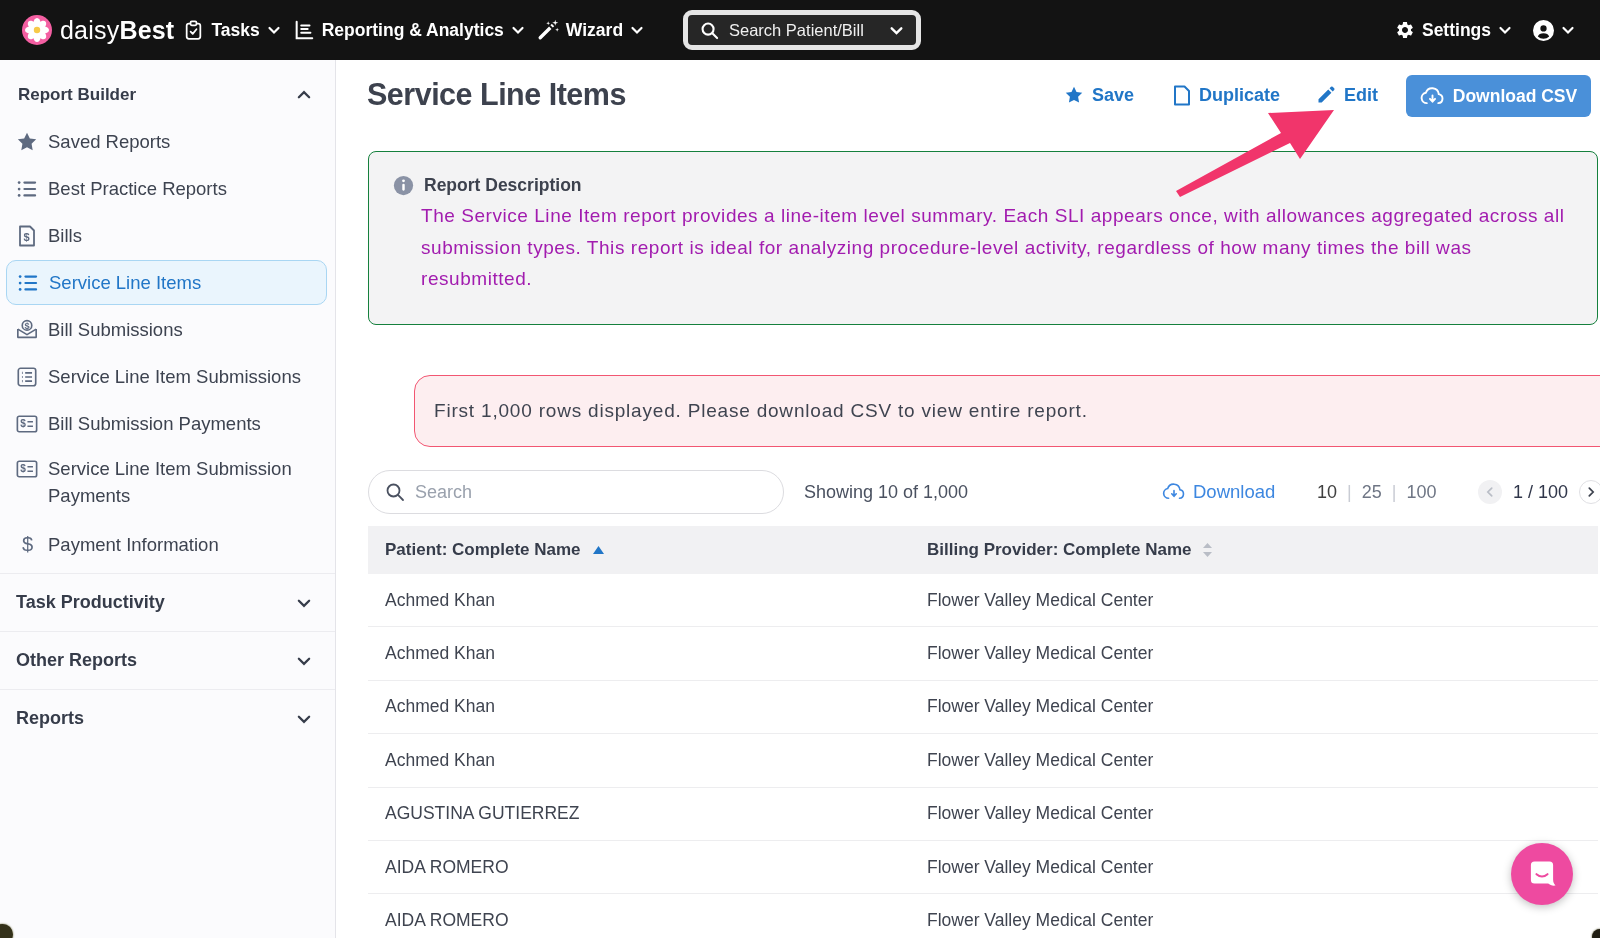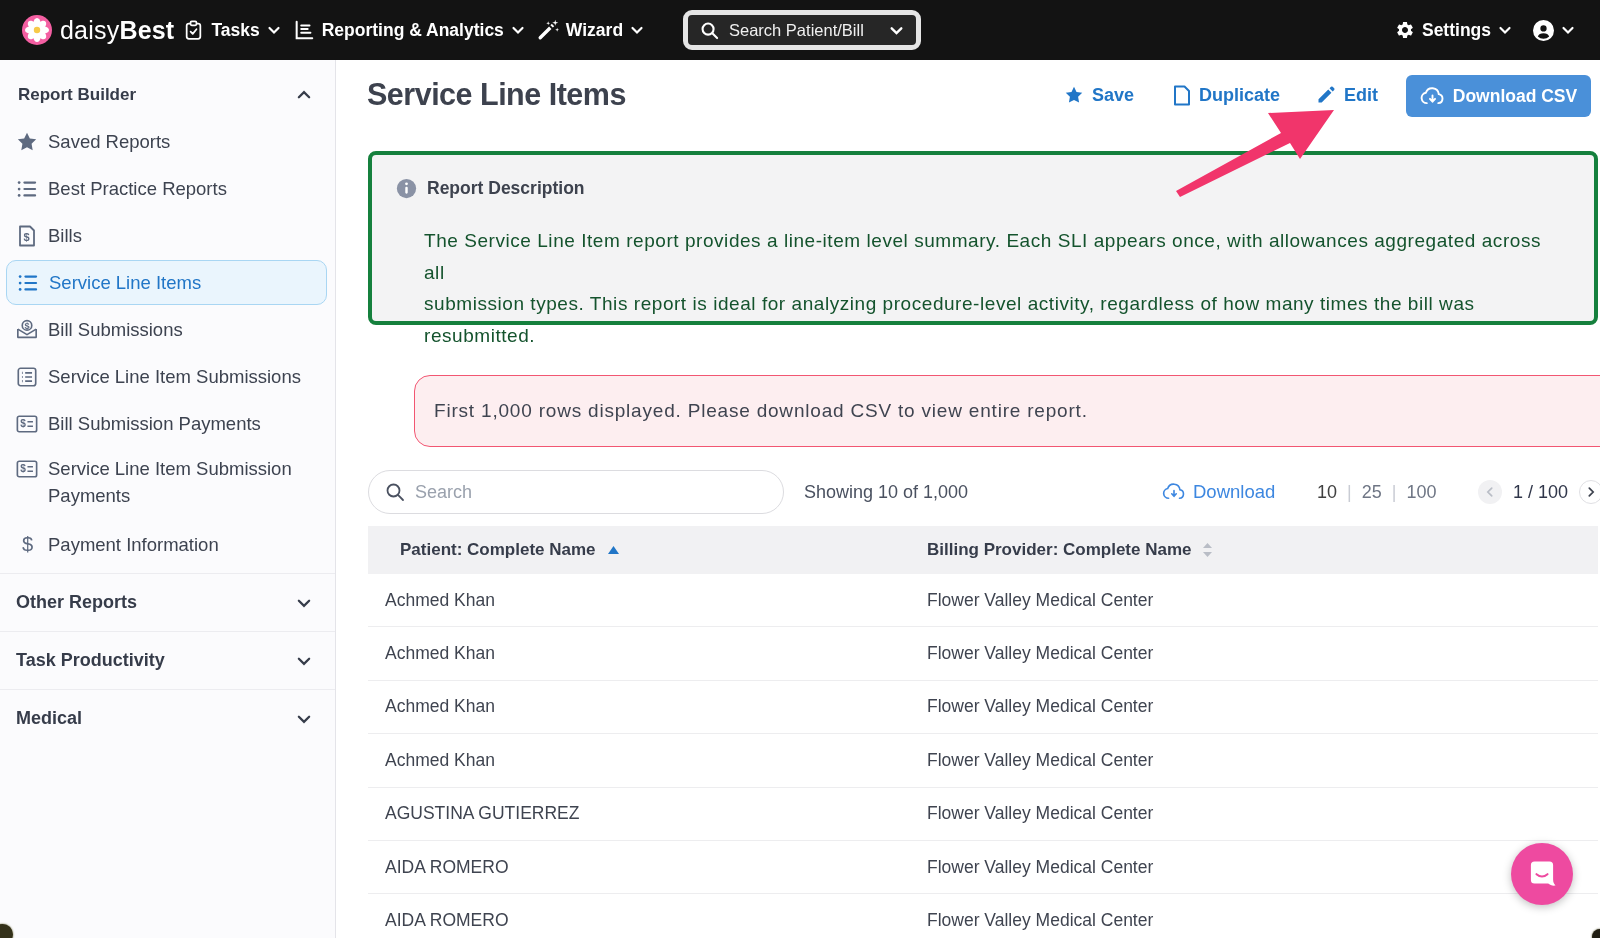--- a/index.html
+++ b/index.html
@@ -38,24 +38,24 @@
 
 .main { position:absolute; left:337px; top:60px; width:1263px; height:878px; background:#fff; }
 .h1row { position:absolute; left:30px; top:17px; right:10px; display:flex; align-items:center; }
 h1 { font-size:30.5px; color:#3d424e; letter-spacing:-0.5px; }
 .alink { position:absolute; top:14px; height:42px; display:flex; align-items:center; color:#2176c7; font-weight:bold; font-size:18px; }
 .alink svg { margin-right:8px; }
 .btn-csv { position:absolute; left:1069px; top:15px; width:185px; display:flex; align-items:center; justify-content:center;
   background:#4a90d9; color:#fff; font-weight:bold; font-size:17.5px; height:42px; border-radius:6px; }
 .btn-csv svg { margin-right:8px; }
 .descbox { position:absolute; left:31px; top:91px; width:1230px; height:174px; background:#f3f3f4;
-  border:4px solid #15803d; border-radius:8px; padding:23px 30px 0 24px; }
+  border:1px solid #15803d; border-radius:8px; padding:23px 30px 0 24px; }
 .desc-h { display:flex; align-items:center; font-size:17.5px; font-weight:bold; color:#3d424e; }
 .desc-h svg { margin-right:10px; }
-.desc-p { margin-top:26px; margin-left:28px; font-size:19px; color:#14532d; line-height:31.5px; letter-spacing:.55px; }
+.desc-p { margin-top:4px; margin-left:28px; font-size:19px; color:#a21caf; line-height:31.5px; letter-spacing:.55px; }
 .alert { position:absolute; left:31px; top:315px; width:1230px; height:72px; background:#fdeef0;
   border:1.5px solid #f25672; border-radius:16px; display:flex; align-items:center; padding-left:19px;
   font-size:19px; letter-spacing:.8px; color:#3f4450;margin-left:46px; }
 .toolbar { position:absolute; left:31px; top:410px; width:1260px; height:44px; display:flex; align-items:center; }
 .tsearch { width:416px; height:44px; border:1px solid #dcdce0; border-radius:22px; display:flex;
   align-items:center; padding:0 16px; background:#fff; }
 .tsearch .ph { color:#9aa1ad; font-size:18px; margin-left:10px; }
 .showing { margin-left:20px; color:#4a5160; font-size:18px; }
 .dl { display:flex; align-items:center; color:#3d87e0; font-size:18.5px; position:absolute; left:794px; }
 .dl svg { margin-right:7px; }
@@ -64,21 +64,21 @@
 .sizes .sep { color:#c9ccd4; margin:0 10px; }
 .pager { position:absolute; left:1110px; display:flex; align-items:center; }
 .pgbtn { width:24px; height:24px; border-radius:50%; display:flex; align-items:center; justify-content:center; }
 .pgbtn.dis { background:#f1f1f3; color:#b9bdc6; }
 .pgbtn.en { background:#fff; border:1px solid #e0e0e4; color:#3d424e; }
 .pager .cur { margin:16px 11px; color:#30364a; font-size:18px; white-space:nowrap; }
 
 .tbl { position:absolute; left:31px; top:466px; width:1230px; }
 .thead { height:48px; background:#f1f1f3; display:flex; align-items:center; font-weight:bold;
   color:#363c4a; font-size:17px; }
-.th1 { padding-left:17px; display:flex; align-items:center;margin-left:15px; }
+.th1 { padding-left:17px; display:flex; align-items:center; }
 .th2 { position:absolute; left:559px; display:flex; align-items:center; }
 .trow { height:53.4px; border-bottom:1px solid #ededef; display:flex; align-items:center;
   font-size:17.5px; color:#3f4450; }
 .td1 { padding-left:17px; }
 .td2 { position:absolute; left:559px; }
 
 .arrow-svg { position:absolute; left:1160px; top:95px; pointer-events:none; }
 .chatbtn { position:absolute; left:1511px; top:843px; width:62px; height:62px; border-radius:50%;
   background:#ee4aa0; display:flex; align-items:center; justify-content:center;
   box-shadow:0 2px 8px rgba(0,0,0,.25); }
@@ -243,33 +243,33 @@
         <span class="txtwrap">Service Line Item Submission<br>Payments</span>
       </div>
     <div class="sb-item"><span class="ic">
           <svg width="22" height="22" viewBox="0 0 24 24" fill="none" stroke="#5e6a80" stroke-width="2">
             <text x="6.5" y="19" font-size="22" fill="#5e6a80" stroke="none">$</text>
           </svg>
         </span>Payment Information</div>
   </div>
   <div style="height:5px;"></div>
   <div class="sb-sec">
+      <span>Task Productivity</span>
+    <svg width="16" height="16" viewBox="0 0 14 14" fill="none" stroke="#363c4a" stroke-width="2" stroke-linecap="round">
+        <path d="M2.5 5 L7 9.5 L11.5 5"></path>
+      </svg>
+  </div>
+  <div class="sb-sec">
       <span>Other Reports</span>
     <svg width="16" height="16" viewBox="0 0 14 14" fill="none" stroke="#363c4a" stroke-width="2" stroke-linecap="round">
         <path d="M2.5 5 L7 9.5 L11.5 5"></path>
       </svg>
   </div>
   <div class="sb-sec">
-      <span>Task Productivity</span>
-    <svg width="16" height="16" viewBox="0 0 14 14" fill="none" stroke="#363c4a" stroke-width="2" stroke-linecap="round">
-        <path d="M2.5 5 L7 9.5 L11.5 5"></path>
-      </svg>
-  </div>
-  <div class="sb-sec">
-      <span>Medical</span>
+      <span>Reports</span>
     <svg width="16" height="16" viewBox="0 0 14 14" fill="none" stroke="#363c4a" stroke-width="2" stroke-linecap="round">
         <path d="M2.5 5 L7 9.5 L11.5 5"></path>
       </svg>
   </div>
   <div class="corner-blob"></div>
 </div>
 
 <div class="main">
   <div class="h1row">
     <h1>Service Line Items</h1>

